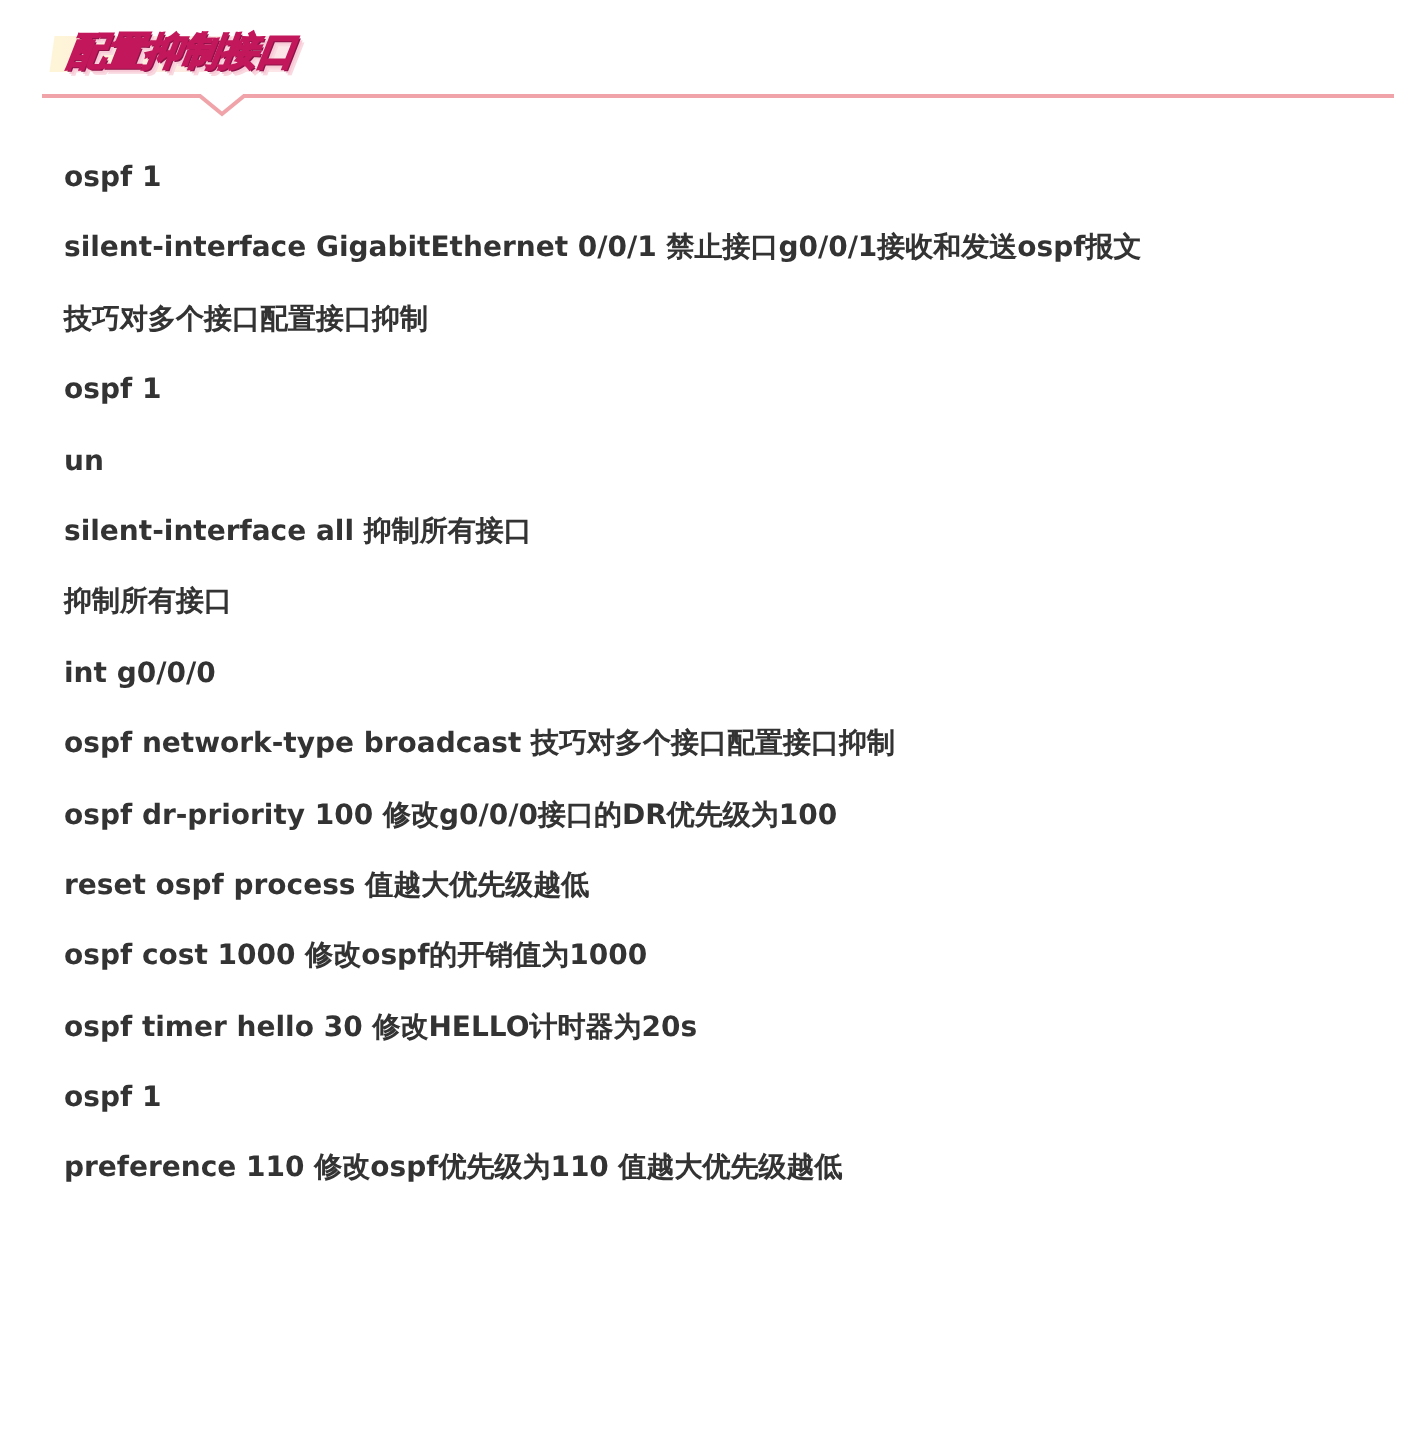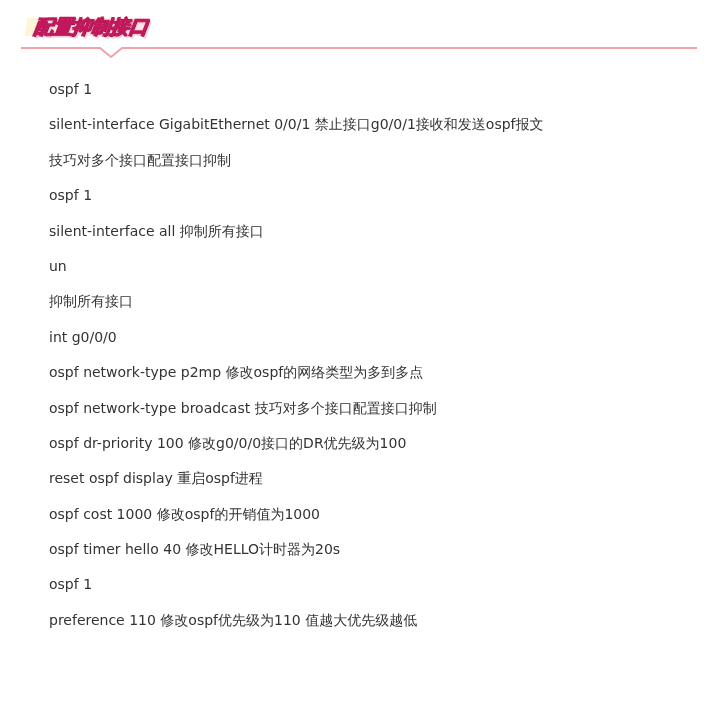--- a/index.html
+++ b/index.html
@@ -52,23 +52,24 @@
     }
     .divider {
       position: absolute;
       left: 21px;
       top: 46px;
       width: 676px;
       height: 16px;
     }
     .content {
       position: absolute;
-      left: 49px;
+      left: 32px;
       top: 79px;
       width: 660px;
+      font-weight: bold;
     }
     .line {
       font-size: 14px;
       line-height: 20px;
       height: 35.4px;
       color: #333333;
       white-space: nowrap;
     }
   </style>
 </head>
@@ -80,25 +81,24 @@
   <svg class="divider" viewBox="0 0 676 16" width="676" height="16">
     <polyline points="0,2 79,2 90,11 101,2 676,2" fill="none" stroke="#f0a3a8" stroke-width="2"></polyline>
   </svg>
 </div>
 
 <div class="content">
   <div class="line">ospf 1</div>
   <div class="line">silent-interface GigabitEthernet 0/0/1 禁止接口g0/0/1接收和发送ospf报文</div>
   <div class="line">技巧对多个接口配置接口抑制</div>
   <div class="line">ospf 1</div>
+  <div class="line">un</div>
   <div class="line">silent-interface all 抑制所有接口</div>
-  <div class="line">un</div>
   <div class="line">抑制所有接口</div>
   <div class="line">int g0/0/0</div>
-  <div class="line">ospf network-type p2mp 修改ospf的网络类型为多到多点</div>
   <div class="line">ospf network-type broadcast 技巧对多个接口配置接口抑制</div>
   <div class="line">ospf dr-priority 100 修改g0/0/0接口的DR优先级为100</div>
-  <div class="line">reset ospf display 重启ospf进程</div>
+  <div class="line">reset ospf process 值越大优先级越低</div>
   <div class="line">ospf cost 1000 修改ospf的开销值为1000</div>
-  <div class="line">ospf timer hello 40 修改HELLO计时器为20s</div>
+  <div class="line">ospf timer hello 30 修改HELLO计时器为20s</div>
   <div class="line">ospf 1</div>
   <div class="line">preference 110 修改ospf优先级为110 值越大优先级越低</div>
 </div>
 
 </body></html>

